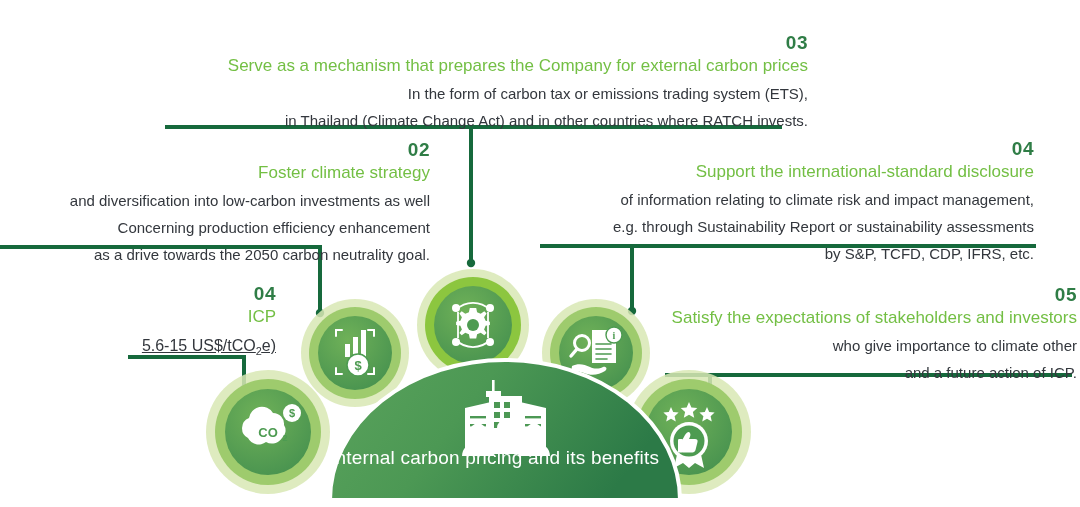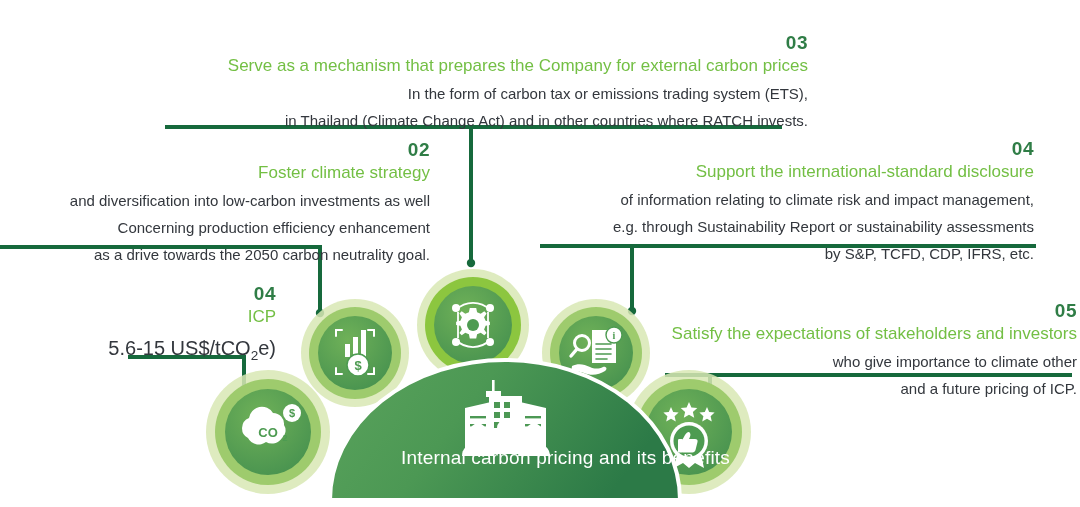--- a/index.html
+++ b/index.html
@@ -41,33 +41,33 @@
     white-space:nowrap;
     margin-top:7px;
   }
   .c{text-align:right;}
 
   
   #blk01{left:8px;  top:283px; width:268px;}
   #blk02{left:0px;  top:139px; width:430px;}
   #blk03{left:152px;top:32px;  width:656px;}
   #blk04{left:540px;top:138px; width:494px;}
-  #blk05{left:630px;top:300px; width:447px;}
-
-  #blk01 .body-line{font-size:20px;}
+  #blk05{left:630px;top:284px; width:447px;}
+
+  #blk01 .body-line{font-size:16px;text-decoration:underline;}
   #blk01 .head{font-size:17px;}
 
   sub{font-size:.68em;}
 
   .dome-label{
     position:absolute;
     left:330px;
     top:447px;
     width:400px;
-    text-align:right;
+    text-align:left;
     color:#ffffff;
     font-size:19px;
     font-weight:400;
     letter-spacing:.2px;
     line-height:1.2;
     pointer-events:none;
   }
 </style>
 </head>
 <body>
@@ -286,18 +286,18 @@
     <div class="head">Support the international-standard disclosure</div>
     <div class="body-line">of information relating to climate risk and impact management,</div>
     <div class="body-line">e.g. through Sustainability Report or sustainability assessments</div>
     <div class="body-line">by S&amp;P, TCFD, CDP, IFRS, etc.</div>
   </div>
 
   <div class="block c" id="blk05">
     <div class="num">05</div>
     <div class="head">Satisfy the expectations of stakeholders and investors</div>
     <div class="body-line">who give importance to climate other</div>
-    <div class="body-line">and a future pricing of ICP.</div>
+    <div class="body-line">and a future action of ICP.</div>
   </div>
 
   <div class="dome-label">Internal carbon pricing and its benefits</div>
 
 </div>
 
 </body></html>

